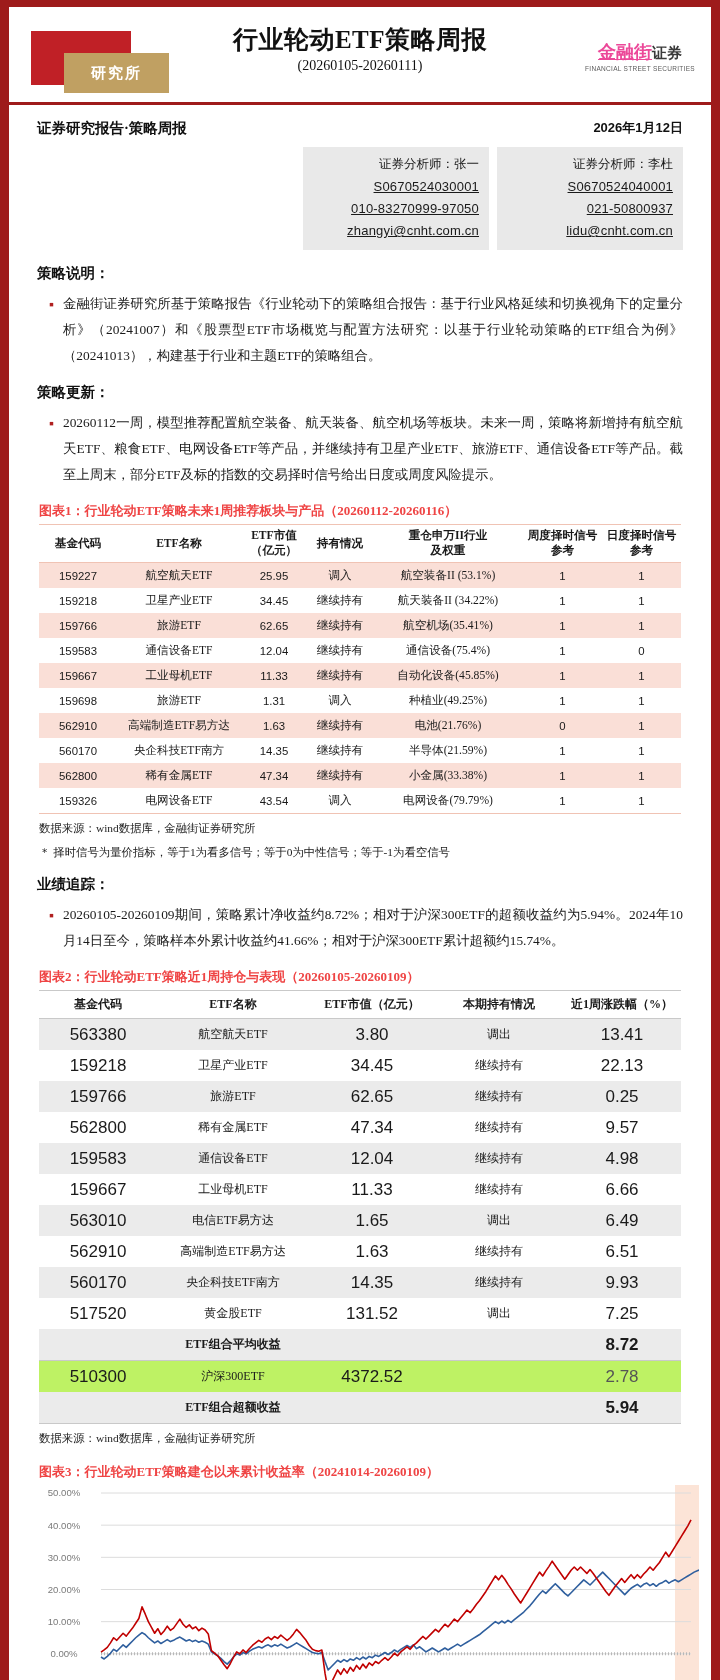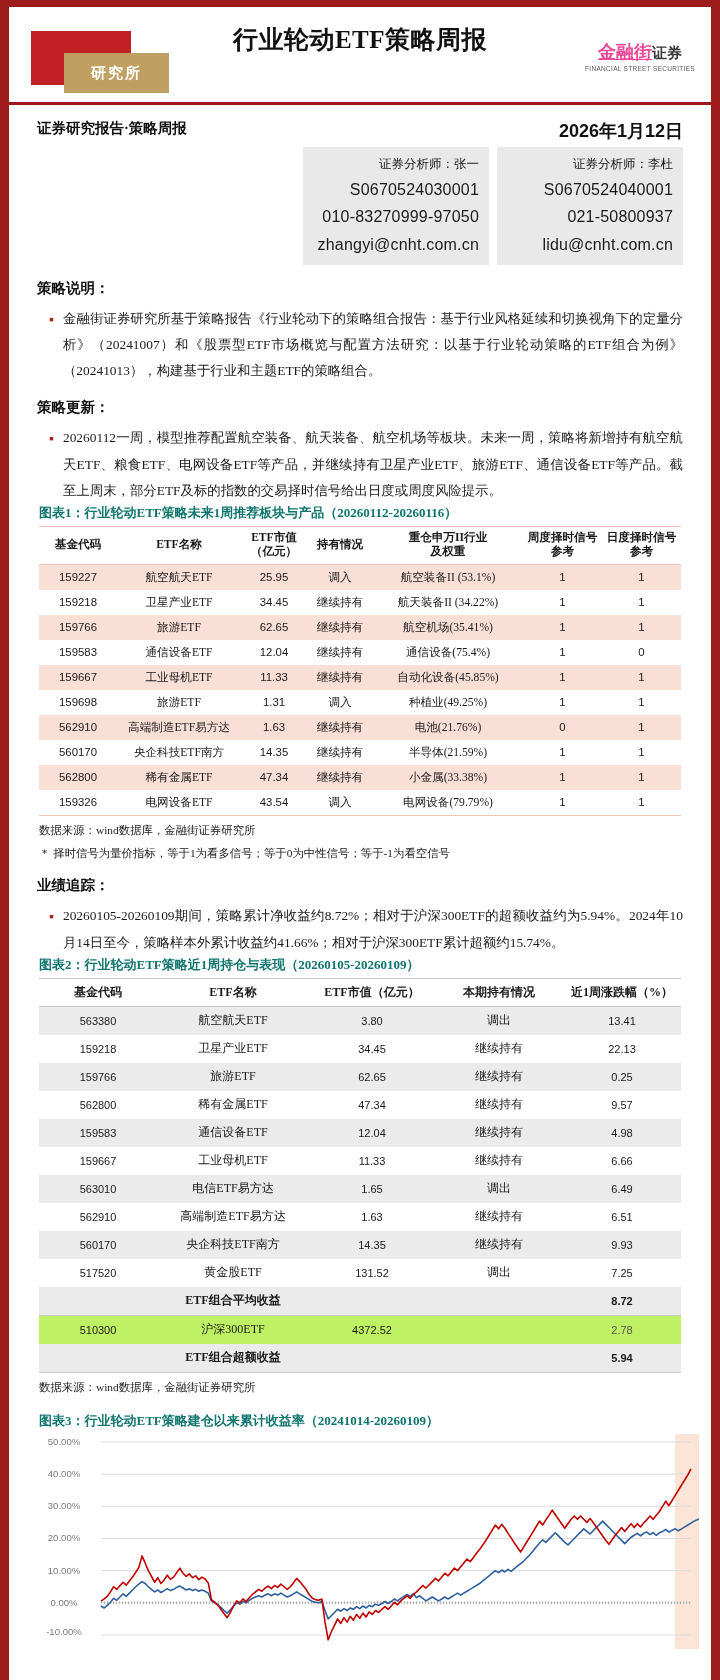--- a/index.html
+++ b/index.html
@@ -44,45 +44,45 @@
   .brand { position: absolute; right: 16px; top: 33px; text-align: center; }
   .brand-cn { font-size: 18px; font-weight: bold; letter-spacing: 0px; }
   .brand-cn .gold { color: #ec4899; text-decoration: underline; }
   .brand-cn .dark { color: #3a3a3a; font-size: 15px; }
   .brand-en { font-size: 6.5px; color: #5b5b5b; letter-spacing: 0.3px; margin-top: 1px;
               font-family: "Liberation Sans", sans-serif; }
 
   
   .subhead { position: relative; height: 30px; margin-top: 10px; padding: 0 16px; }
   .subhead-left { position: absolute; left: 28px; top: 4px; font-size: 14.5px; font-weight: bold; color:#111; }
-  .subhead-right { position: absolute; right: 28px; top: 4px; font-size: 18px; font-weight: bold; color:#111;
+  .subhead-right { position: absolute; right: 28px; top: 4px; font-size: 13px; font-weight: bold; color:#111;
                    font-family: "Liberation Sans", sans-serif; }
 
   
   .analysts { display: flex; justify-content: flex-end; gap: 8px; padding: 0 28px; margin-top: 2px; }
   .analyst-card {
     width: 186px; background: #e9e9e9; padding: 7px 10px 7px 6px;
     text-align: right; color: #1a1a1a;
   }
   .analyst-card .line { font-size: 12.5px; line-height: 1.72; white-space: nowrap; }
   .analyst-card .name { font-size: 12.5px; }
-  .analyst-card .mono { font-family: "Liberation Sans", sans-serif; font-size: 16px; letter-spacing: 0.2px; }
+  .analyst-card .mono { font-family: "Liberation Sans", sans-serif; font-size: 13px; letter-spacing: 0.2px; text-decoration: underline; }
 
   
   .body-area { padding: 0 28px; }
   .sec-head { font-size: 14.5px; font-weight: bold; color: #111; margin: 14px 0 8px 0; }
   .bullet { display: flex; gap: 9px; padding-left: 12px; }
   .bullet .dot { color: #b02020; font-size: 14px; line-height: 1.95; flex: 0 0 auto; }
   .bullet p {
     font-size: 13.4px; line-height: 1.95; color: #1a1a1a;
     text-align: justify; text-justify: inter-ideograph;
   }
 
   
-  .ex-title { font-size: 13px; font-weight: bold; color: #0f766e; margin: 0 0 4px 30px; }
+  .ex-title { font-size: 13px; font-weight: bold; color: #ef4444; margin: 14px 0 4px 30px; }
 
   
   table { border-collapse: collapse; width: 642px; margin-left: 30px; }
   table.t1 { width: 642px; }
   .t1 thead th {
     border-top: 1.6px solid #f0c3b4; border-bottom: 1.6px solid #f0c3b4;
     font-size: 11.6px; font-weight: bold; color: #1a1a1a;
     padding: 4px 2px; line-height: 1.25; text-align: center; vertical-align: middle;
     background: #fff;
   }
@@ -104,21 +104,21 @@
   .t2 tbody td {
     font-size: 12px; color: #1a1a1a; text-align: center;
     padding: 5.5px 2px; white-space: nowrap;
   }
   .t2 tbody tr.odd td { background: #ebebeb; }
   .t2 tbody tr.even td { background: #ffffff; }
   .t2 tbody tr.summary td { background: #ebebeb; font-weight: bold; }
   .t2 tbody tr.bench td { background: #bef264; border-top: 1.2px solid #c9c9c9; }
   .t2 tbody tr.bench td.ret { color: #555; }
   .t2 tbody tr:last-child td { border-bottom: 1.2px solid #c9c9c9; }
-  .t2 .code, .t2 .num { font-family: "Liberation Sans", sans-serif; font-size: 11px; }
+  .t2 .code, .t2 .num { font-family: "Liberation Sans", sans-serif; font-size: 17px; }
 
   .src { font-size: 11.4px; color: #1a1a1a; margin: 5px 0 0 30px; line-height: 1.6; }
 
   
   .chart-box { position: relative; margin: 4px 0 0 30px; width: 660px; height: 215px; }
   .chart-svg { position: absolute; left: 0; top: 0; }
   .ylab {
     position: absolute; font-size: 9.6px; color: #7a7a7a;
     font-family: "Liberation Sans", sans-serif; text-align: center; width: 50px;
   }
@@ -130,20 +130,21 @@
 <div class="page">
 <div class="inner">
 
   <div class="masthead">
     <div class="logo-block">
       <div class="logo-red"></div>
       <div class="logo-gold">研究所</div>
     </div>
     <div class="title-wrap">
       <div class="doc-title">行业轮动ETF策略周报</div>
+      <div class="doc-subtitle">(20260105-20260111)</div>
     </div>
     <div class="brand">
       <div class="brand-cn">
         <span class="gold">金融街</span><span class="dark">证券</span>
       </div>
       <div class="brand-en">FINANCIAL STREET SECURITIES</div>
     </div>
   </div>
 
   <div class="subhead">

